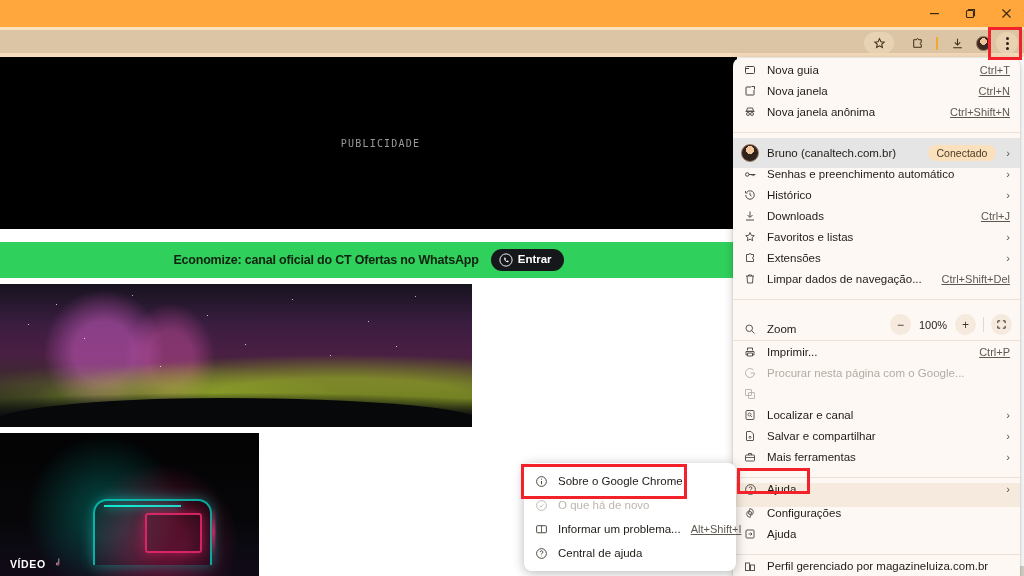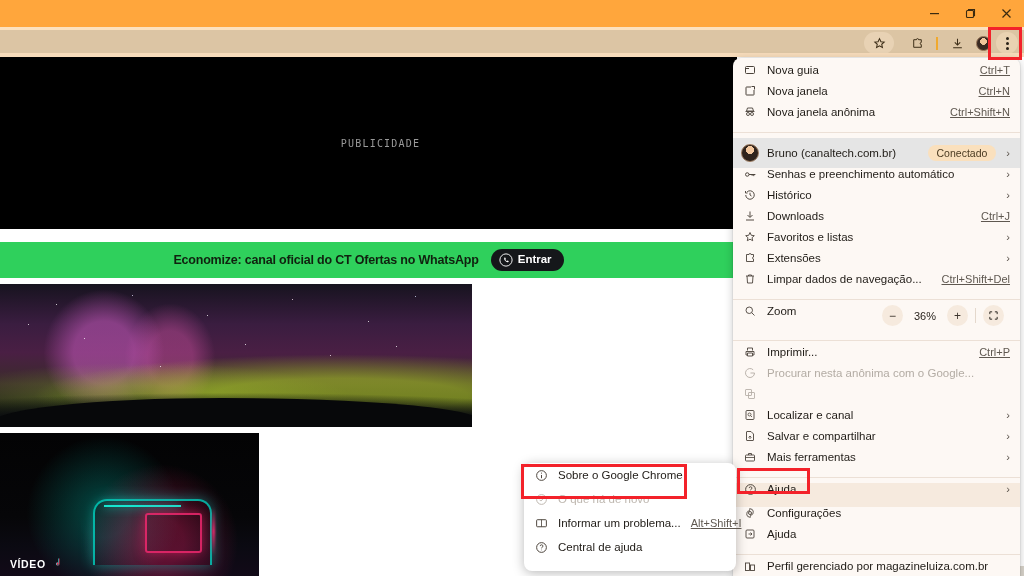--- a/index.html
+++ b/index.html
@@ -205,42 +205,42 @@
   .avatar-menu {
     width: 18px; height: 18px; border-radius: 50%;
     background: radial-gradient(circle at 50% 32%, #f2c79e 0 30%, #2f231c 31% 100%);
     border: 1px solid #96765b;
   }
   .badge {
     background: #fae0bd; color: #4a3a21;
     border-radius: 9px; padding: 2px 9px; font-size: 10.5px;
     margin-left: auto;
   }
-  .zoom-row { display: flex; align-items: flex-start; height: 30px; padding-right: 16px; }
+  .zoom-row { display: flex; align-items: flex-end; height: 30px; padding-right: 8px; }
   .zoom-ctrls { margin-left: auto; display: flex; align-items: center; gap: 7px; }
   .zpill {
     width: 21px; height: 21px; border-radius: 50%;
     background: #f6eade; display: flex; align-items: center; justify-content: center;
     color: #3c342c; font-size: 12px; line-height: 1;
   }
   .zval { font-size: 11px; color: #2a241e; min-width: 30px; text-align: center; }
   .zsep { width: 1px; height: 15px; background: #e4d8cc; }
   .zfull {
     width: 21px; height: 21px; border-radius: 50%;
     background: #f6eade; display: flex; align-items: center; justify-content: center;
   }
 
   
   .submenu {
     position: absolute; left: 524px; top: 463px; width: 212px;
     background: #ffffff; border-radius: 8px;
     box-shadow: 0 2px 12px rgba(0,0,0,0.28);
     padding: 6px 0; font-size: 11.5px; color: #1f1b16;
   }
-  .subrow { display: flex; align-items: flex-start; height: 24px; padding-right: 10px; }
+  .subrow { display: flex; align-items: center; height: 24px; padding-right: 10px; }
   .subrow.disabled .mlabel, .subrow.disabled .mico { color: #bdb6ae; }
 
   
   .hl { position: absolute; border: 3px solid #f3222a; pointer-events: none; }
   #hl-dots { left: 988px; top: 27px; width: 34px; height: 33px; }
   #hl-ajuda { left: 737px; top: 468px; width: 73px; height: 26px; }
   #hl-sobre { left: 521px; top: 464px; width: 166px; height: 35px; }
 </style>
 </head>
 <body>
@@ -455,21 +455,21 @@
     <div class="zoom-row">
       <span class="mico">
         <svg width="12" height="12" viewBox="0 0 24 24">
             <circle cx="10.5" cy="10.5" r="6.5" fill="none" stroke="currentColor" stroke-width="1.8"></circle>
             <path d="M15.5 15.5L21 21" stroke="currentColor" stroke-width="1.8"></path>
           </svg>
       </span>
       <span class="mlabel">Zoom</span>
       <span class="zoom-ctrls">
         <span class="zpill">−</span>
-        <span class="zval">36%</span>
+        <span class="zval">100%</span>
         <span class="zpill">+</span>
         <span class="zsep"></span>
         <span class="zfull">
           <svg width="11" height="11" viewBox="0 0 24 24">
             <path d="M4 9V4h5M20 9V4h-5M4 15v5h5M20 15v5h-5" fill="none" stroke="currentColor" stroke-width="2"></path>
           </svg>
         </span>
       </span>
     </div>
 
@@ -484,21 +484,21 @@
       <span class="mlabel">Imprimir...</span>
       <span class="mshort">Ctrl+P</span>
     </div>
 
     <div class="mrow disabled">
       <span class="mico">
         <svg width="12" height="12" viewBox="0 0 24 24">
             <path d="M21 12a9 9 0 1 1-2.7-6.4M21 12h-8" fill="none" stroke="currentColor" stroke-width="1.8"></path>
           </svg>
       </span>
-      <span class="mlabel">Procurar nesta anônima com o Google...</span>
+      <span class="mlabel">Procurar nesta página com o Google...</span>
     </div>
 
     <div class="mrow disabled">
       <span class="mico">
         <svg width="12" height="12" viewBox="0 0 24 24">
             <rect x="3" y="3" width="12" height="12" rx="1" fill="none" stroke="currentColor" stroke-width="1.7"></rect>
             <rect x="9" y="9" width="12" height="12" rx="1" fill="none" stroke="currentColor" stroke-width="1.7"></rect>
           </svg>
       </span>
     </div>

